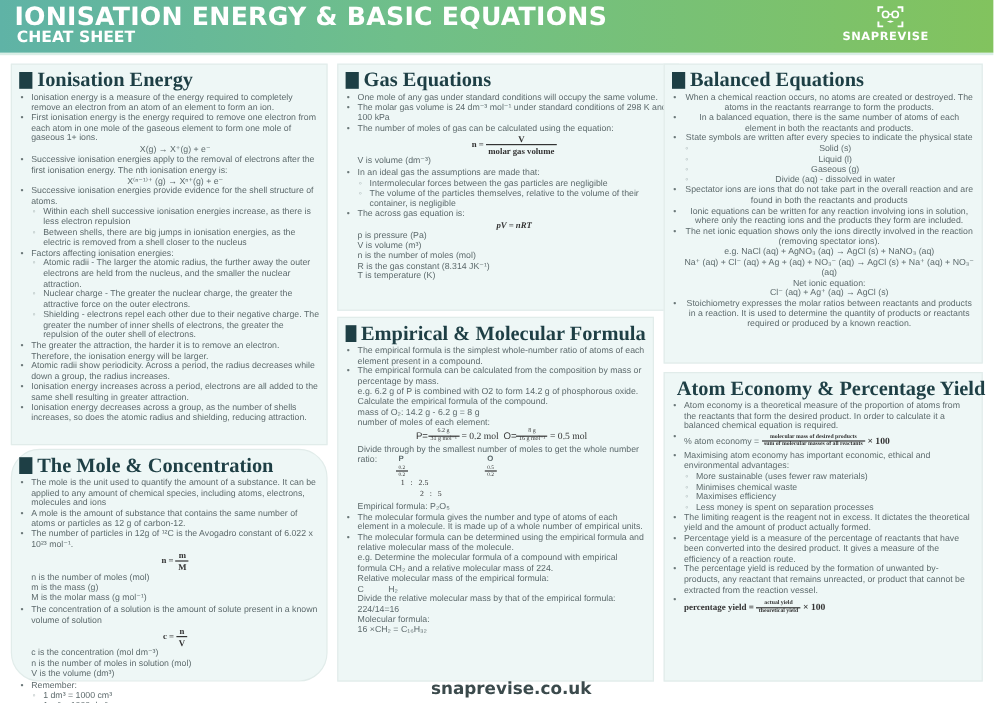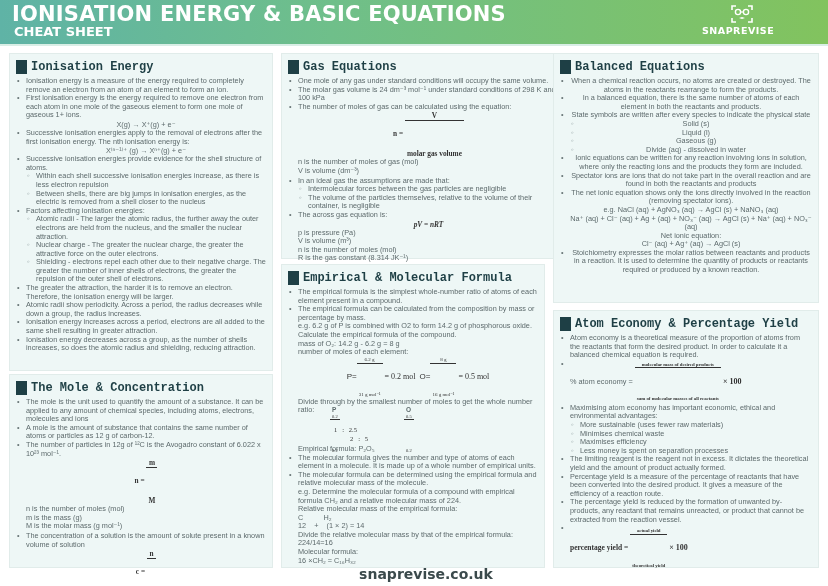--- a/index.html
+++ b/index.html
@@ -24,39 +24,39 @@
   }
   .logo { position:absolute; left:702px; top:4px; width:80px; text-align:left; color:#fff; }
   .logo svg { display:block; margin:0 auto; }
   .logo-text { font-family:"DejaVu Sans", sans-serif; font-weight:bold; font-size:9.5px; letter-spacing:0.5px; margin-top:1px; }
 
   .panel {
     position:absolute; background:#eef7f6; border:1px solid #e1ecea;
     box-sizing:border-box; padding:4px 6px 0 6px;
   }
   .panel h2 {
-    margin:0; padding:0; color:#1e3f45; font-family:Liberation Mono, monospace;
-    font-weight:bold; font-size:12px; line-height:18px; white-space:nowrap;
+    margin:0; padding:0; color:#1e3f45; font-family:Liberation Serif, serif;
+    font-weight:bold; font-size:17px; line-height:18px; white-space:nowrap;
     display:flex; align-items:center;
   }
   .panel h2 .sq { display:inline-block; width:11px; height:14px; background:#1e3f45; margin-right:4px; }
   ul.b { list-style:none; margin:1px 0 0 0; padding:0; }
   ul.b li {
     font-size:7.3px; line-height:8.6px; padding-left:10px; position:relative; color:#5d6a6c;
   }
   ul.b > li::before { content:"•"; position:absolute; left:1px; top:0; color:#6a7778; }
   ul.s { list-style:none; margin:0; padding:0 0 0 0; }
   ul.s li { padding-left:10px; }
   ul.s li::before { content:"◦" !important; left:1px; color:#9aa7a8 !important; }
   .eq { text-align:center; font-size:7.3px; line-height:9px; }
   .plain { padding-left:10px; font-size:7.3px; line-height:8.6px; }
   .serif { font-family:"Liberation Serif", "DejaVu Serif", serif; font-weight:bold; color:#333; }
   .frac { display:inline-block; vertical-align:middle; text-align:center; }
   .frac .n { display:block; border-bottom:0.8px solid #333; padding:0 2px; }
-  .frac .d { display:block; padding:0 2px;margin-top:28px; }
+  .frac .d { display:block; padding:0 2px; }
   .footer {
     position:absolute; left:0; top:566px; width:828px; text-align:center;
     font-family:"DejaVu Sans", sans-serif; font-weight:bold; font-size:14px; color:#3b4a4c;padding-left:12px;
   }
 </style>
 </head>
 <body>
 
 <div class="header">
   <div class="title">IONISATION ENERGY &amp; BASIC EQUATIONS</div>
@@ -95,21 +95,21 @@
         <li>Shielding - electrons repel each other due to their negative charge. The greater the number of inner shells of electrons, the greater the repulsion of the outer shell of electrons.</li>
       </ul>
     </li>
     <li>The greater the attraction, the harder it is to remove an electron. Therefore, the ionisation energy will be larger.</li>
     <li>Atomic radii show periodicity. Across a period, the radius decreases while down a group, the radius increases.</li>
     <li>Ionisation energy increases across a period, electrons are all added to the same shell resulting in greater attraction.</li>
     <li>Ionisation energy decreases across a group, as the number of shells increases, so does the atomic radius and shielding, reducing attraction.</li>
   </ul>
 </div>
 
-<div class="panel" style="left:9px; top:374px; width:264px; height:194px;">
+<div class="panel" style="left:9px; top:374px; width:264px; height:194px;border-radius:24px;">
   <h2>
       <span class="sq"></span>
       <span>The Mole &amp; Concentration</span>
     </h2>
   <ul class="b">
     <li>The mole is the unit used to quantify the amount of a substance. It can be applied to any amount of chemical species, including atoms, electrons, molecules and ions</li>
     <li>A mole is the amount of substance that contains the same number of atoms or particles as 12 g of carbon-12.</li>
     <li><span>The number of particles in 12g of ¹²C is the Avogadro constant of 6.022 x 10²³ mol⁻¹.</span>
       <div class="eq serif"><span>n =</span> <span class="frac"><span class="n">m</span><span class="d">M</span></span></div>
     </li>
@@ -140,21 +140,20 @@
       <span class="sq"></span>
       <span>Gas Equations</span>
     </h2>
   <ul class="b">
     <li>One mole of any gas under standard conditions will occupy the same volume.</li>
     <li>The molar gas volume is 24 dm⁻³ mol⁻¹ under standard conditions of 298 K and 100 kPa</li>
     <li><span>The number of moles of gas can be calculated using the equation:</span>
       <div class="eq serif"><span>n =</span> <span class="frac"><span class="n">V</span><span class="d">molar gas volume</span></span></div>
     </li>
   </ul>
-  <div class="plain">n is the number of moles of gas (mol)</div>
   <div class="plain">V is volume (dm⁻³)</div>
   <ul class="b">
     <li><span>In an ideal gas the assumptions are made that:</span>
       <ul class="b s">
         <li>Intermolecular forces between the gas particles are negligible</li>
         <li>The volume of the particles themselves, relative to the volume of their container, is negligible</li>
       </ul>
     </li>
     <li><span>The across gas equation is:</span>
       <div class="eq serif" style="font-style:italic;">pV = nRT</div>
@@ -197,21 +196,20 @@
         <span class="serif" style="position:absolute; left:36px; top:11px; font-weight:normal; white-space:pre;">1   :   2.5</span>
         <span class="serif" style="position:absolute; left:52px; top:20px; font-weight:normal; white-space:pre;">2   :   5</span>
       </div>
       <div>Empirical formula: P₂O₅</div>
     </li>
     <li>The molecular formula gives the number and type of atoms of each element in a molecule. It is made up of a whole number of empirical units.</li>
     <li><span>The molecular formula can be determined using the empirical formula and relative molecular mass of the molecule.</span>
       <div>e.g. Determine the molecular formula of a compound with empirical formula CH₂ and a relative molecular mass of 224.</div>
       <div>Relative molecular mass of the empirical formula:</div>
       <div style="white-space:pre;">C          H₂</div>
-      <div style="white-space:pre;">12    +    (1 × 2) = 14</div>
       <div>Divide the relative molecular mass by that of the empirical formula:</div>
       <div>224/14=16</div>
       <div>Molecular formula:</div>
       <div>16 ×CH₂ = C₁₆H₃₂</div>
     </li>
   </ul>
 </div>
 
 <div class="panel" style="left:553px; top:53px; width:266px; height:250px;text-align:center;">
   <h2>
@@ -222,22 +220,22 @@
     <li>When a chemical reaction occurs, no atoms are created or destroyed. The atoms in the reactants rearrange to form the products.</li>
     <li>In a balanced equation, there is the same number of atoms of each element in both the reactants and products.</li>
     <li><span>State symbols are written after every species to indicate the physical state</span>
       <ul class="b s">
         <li>Solid (s)</li>
         <li>Liquid (l)</li>
         <li>Gaseous (g)</li>
         <li>Divide (aq) - dissolved in water</li>
       </ul>
     </li>
+    <li>Spectator ions are ions that do not take part in the overall reaction and are found in both the reactants and products</li>
     <li>Ionic equations can be written for any reaction involving ions in solution, where only the reacting ions and the products they form are included.</li>
-    <li>Spectator ions are ions that do not take part in the overall reaction and are found in both the reactants and products</li>
     <li><span>The net ionic equation shows only the ions directly involved in the reaction (removing spectator ions).</span>
       <div>e.g. NaCl (aq) + AgNO₃ (aq) → AgCl (s) + NaNO₃ (aq)</div>
       <div>Na⁺ (aq) + Cl⁻ (aq) + Ag + (aq) + NO₃⁻ (aq) → AgCl (s) + Na⁺ (aq) + NO₃⁻ (aq)</div>
       <div>Net ionic equation:</div>
       <div>Cl⁻ (aq) + Ag⁺ (aq) → AgCl (s)</div>
     </li>
     <li>Stoichiometry expresses the molar ratios between reactants and products in a reaction. It is used to determine the quantity of products or reactants required or produced by a known reaction.</li>
   </ul>
 </div>
 

